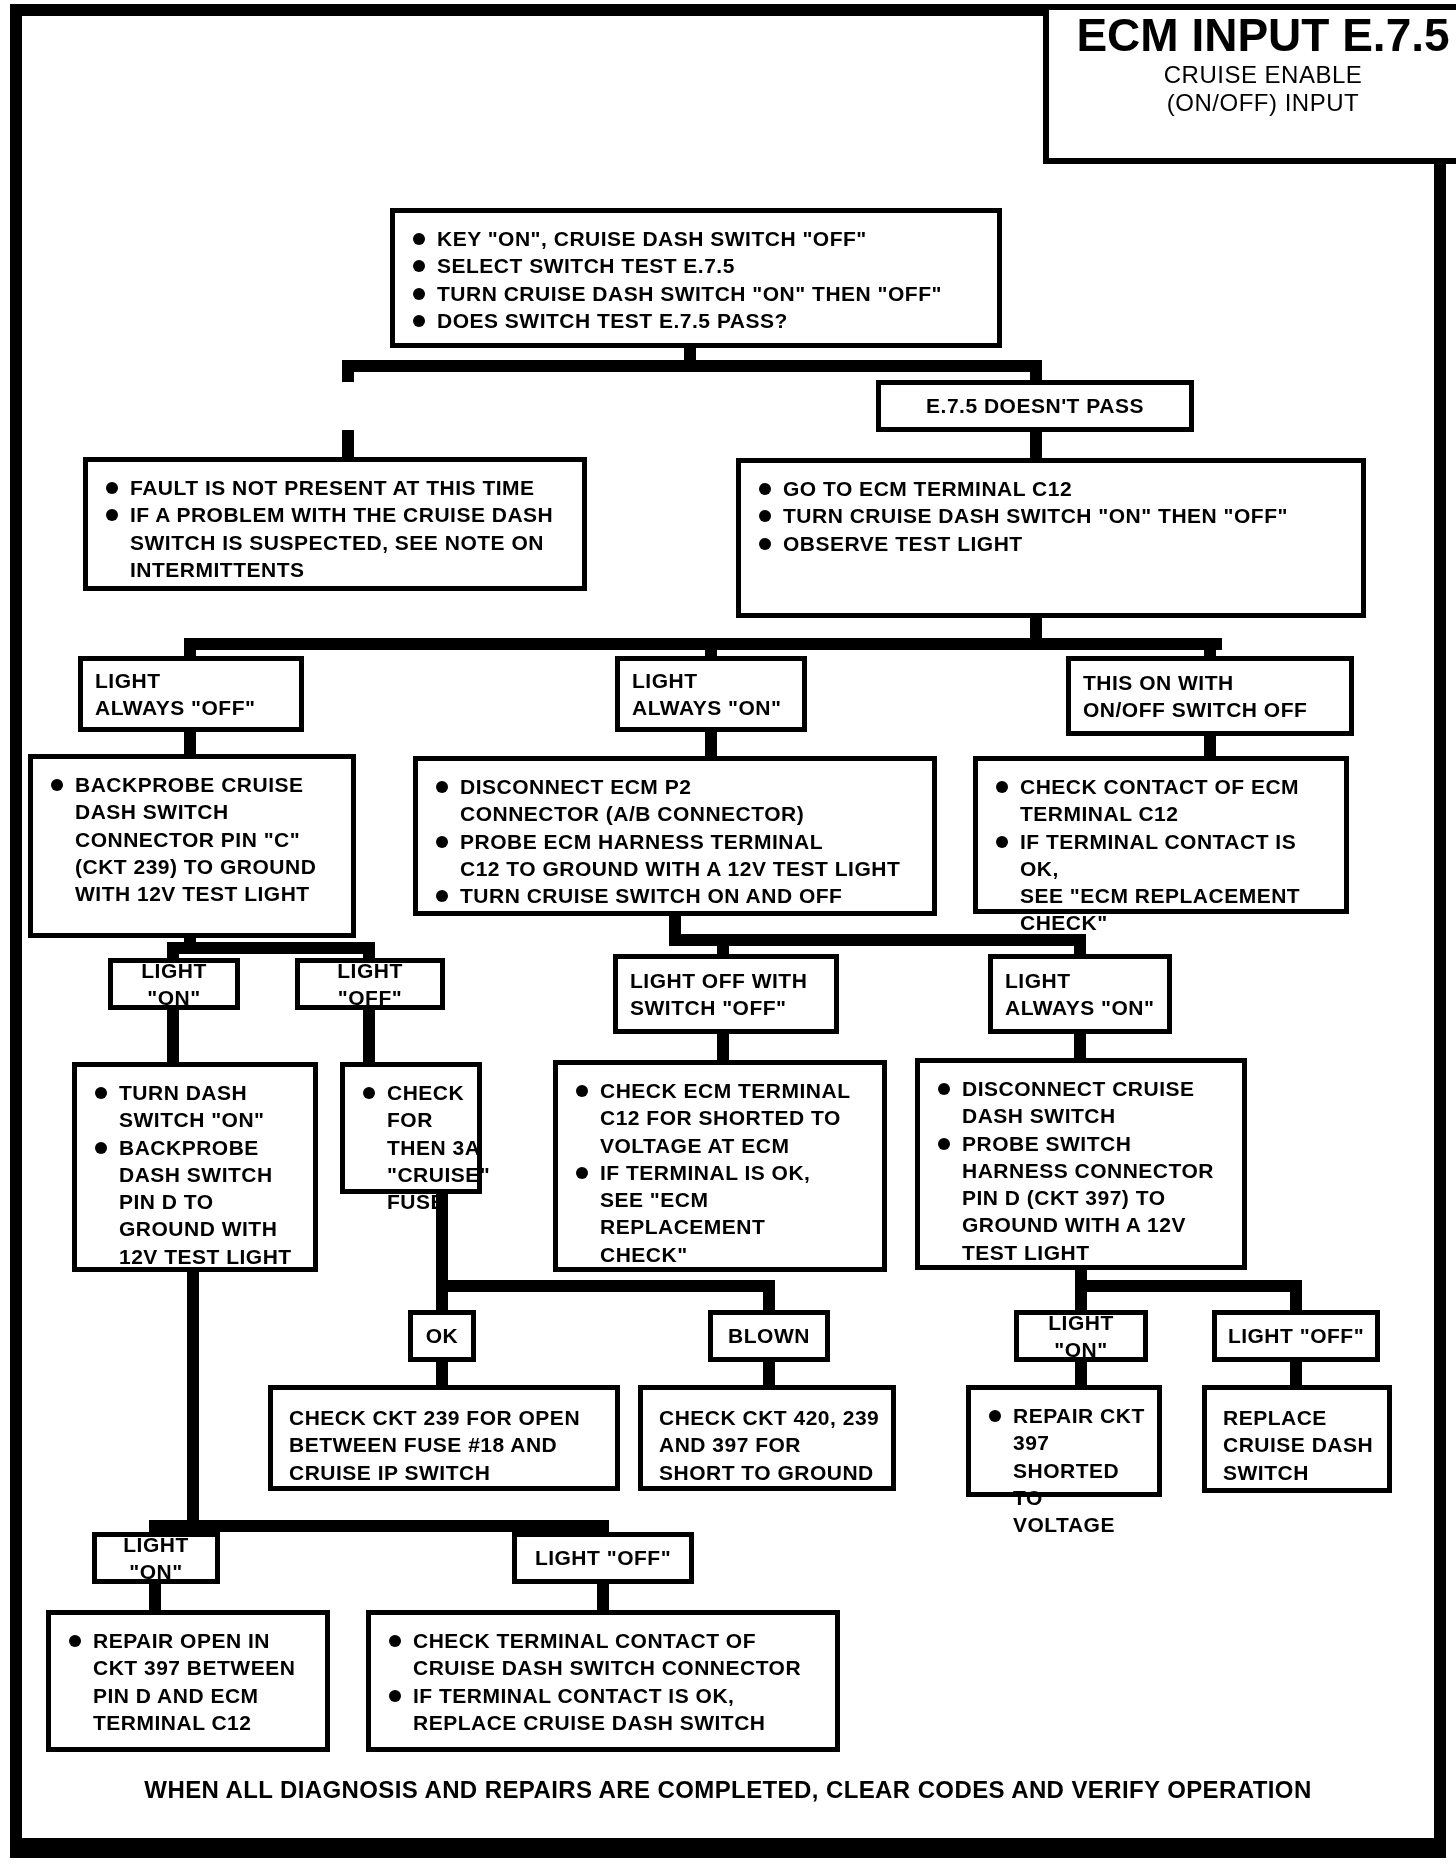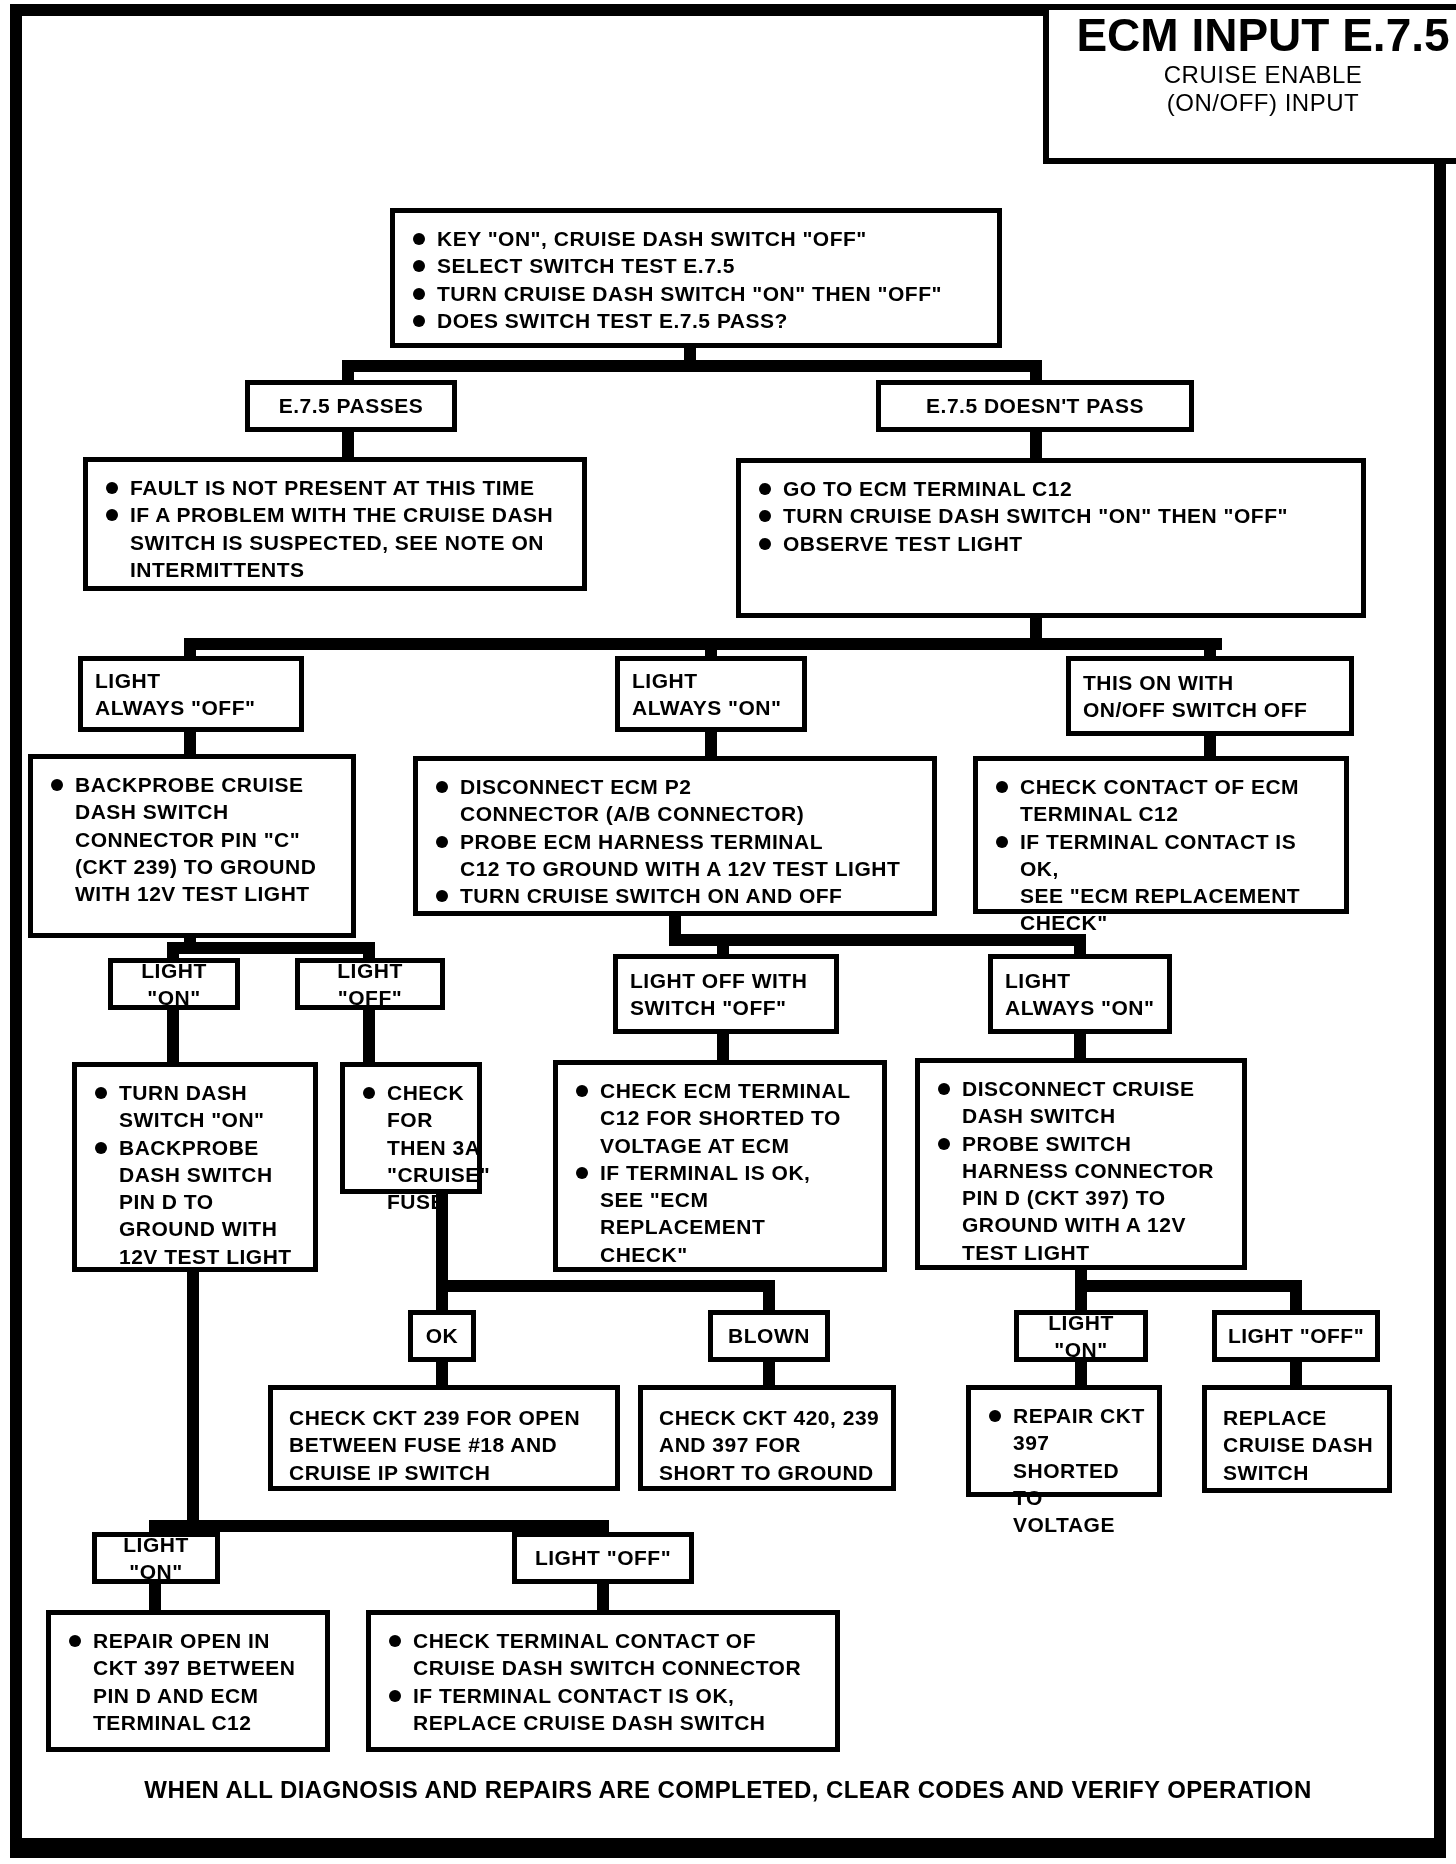--- a/index.html
+++ b/index.html
@@ -77,21 +77,20 @@
   <div class="ln" style="left:597px;top:1582px;width:12px;height:30px"></div>
 
   <div class="titlebox" style="left:1006px;top:4px;width:440px;height:160px">
     <div class="title-main">ECM INPUT E.7.5</div>
     <div class="title-sub">CRUISE ENABLE</div>
     <div class="title-sub">(ON/OFF) INPUT</div>
   </div>
 
   <div class="node bullets" style="left:390px;top:208px;width:612px;height:140px"><div class="brow"><span class="bullet"></span><span class="btext">KEY "ON", CRUISE DASH SWITCH "OFF"</span></div><div class="brow"><span class="bullet"></span><span class="btext">SELECT SWITCH TEST E.7.5</span></div><div class="brow"><span class="bullet"></span><span class="btext">TURN CRUISE DASH SWITCH "ON" THEN "OFF"</span></div><div class="brow"><span class="bullet"></span><span class="btext">DOES SWITCH TEST E.7.5 PASS?</span></div></div>
 
-  <div class="node cond center" style="left:245px;top:380px;width:212px;height:52px">E.7.5 PASSES</div>
   <div class="node cond center" style="left:876px;top:380px;width:318px;height:52px">E.7.5 DOESN'T PASS</div>
 
   <div class="node bullets" style="left:83px;top:457px;width:504px;height:134px"><div class="brow"><span class="bullet"></span><span class="btext">FAULT IS NOT PRESENT AT THIS TIME</span></div><div class="brow"><span class="bullet"></span><span class="btext">IF A PROBLEM WITH THE CRUISE DASH
 SWITCH IS SUSPECTED, SEE NOTE ON
 INTERMITTENTS</span></div></div>
   <div class="node bullets" style="left:736px;top:458px;width:630px;height:160px"><div class="brow"><span class="bullet"></span><span class="btext">GO TO ECM TERMINAL C12</span></div><div class="brow"><span class="bullet"></span><span class="btext">TURN CRUISE DASH SWITCH "ON" THEN "OFF"</span></div><div class="brow"><span class="bullet"></span><span class="btext">OBSERVE TEST LIGHT</span></div></div>
 
   <div class="node cond" style="left:78px;top:656px;width:226px;height:76px">LIGHT
 ALWAYS "OFF"</div>
   <div class="node cond" style="left:615px;top:656px;width:192px;height:76px">LIGHT

